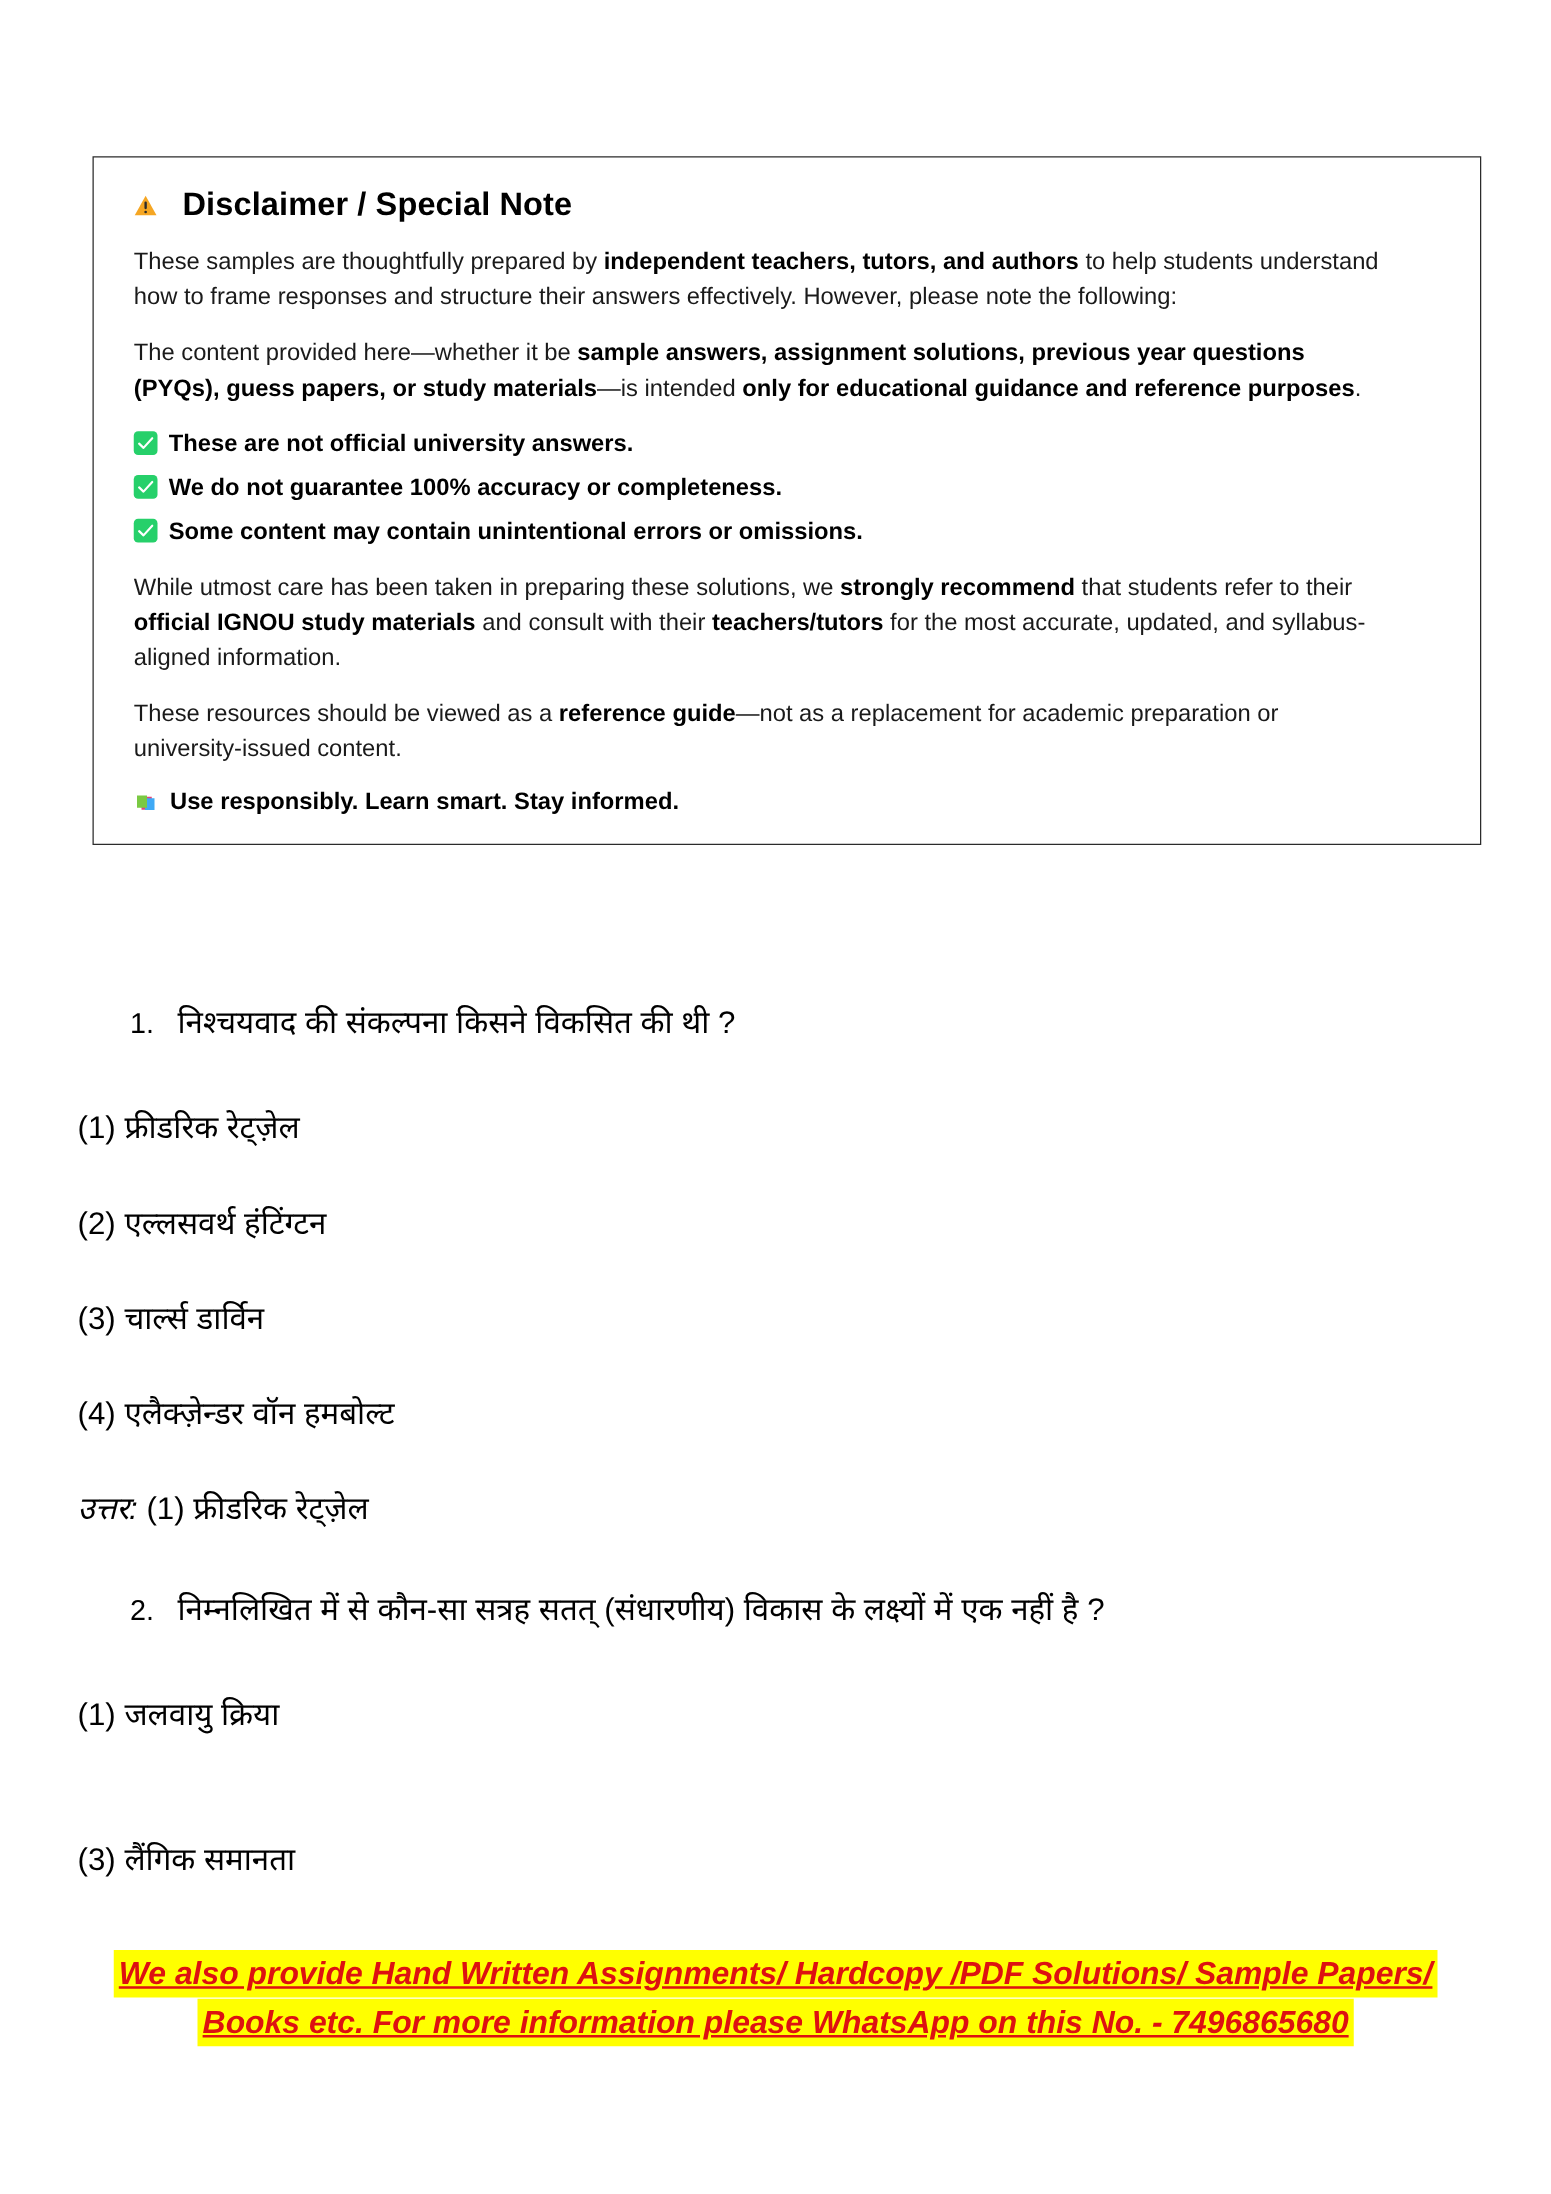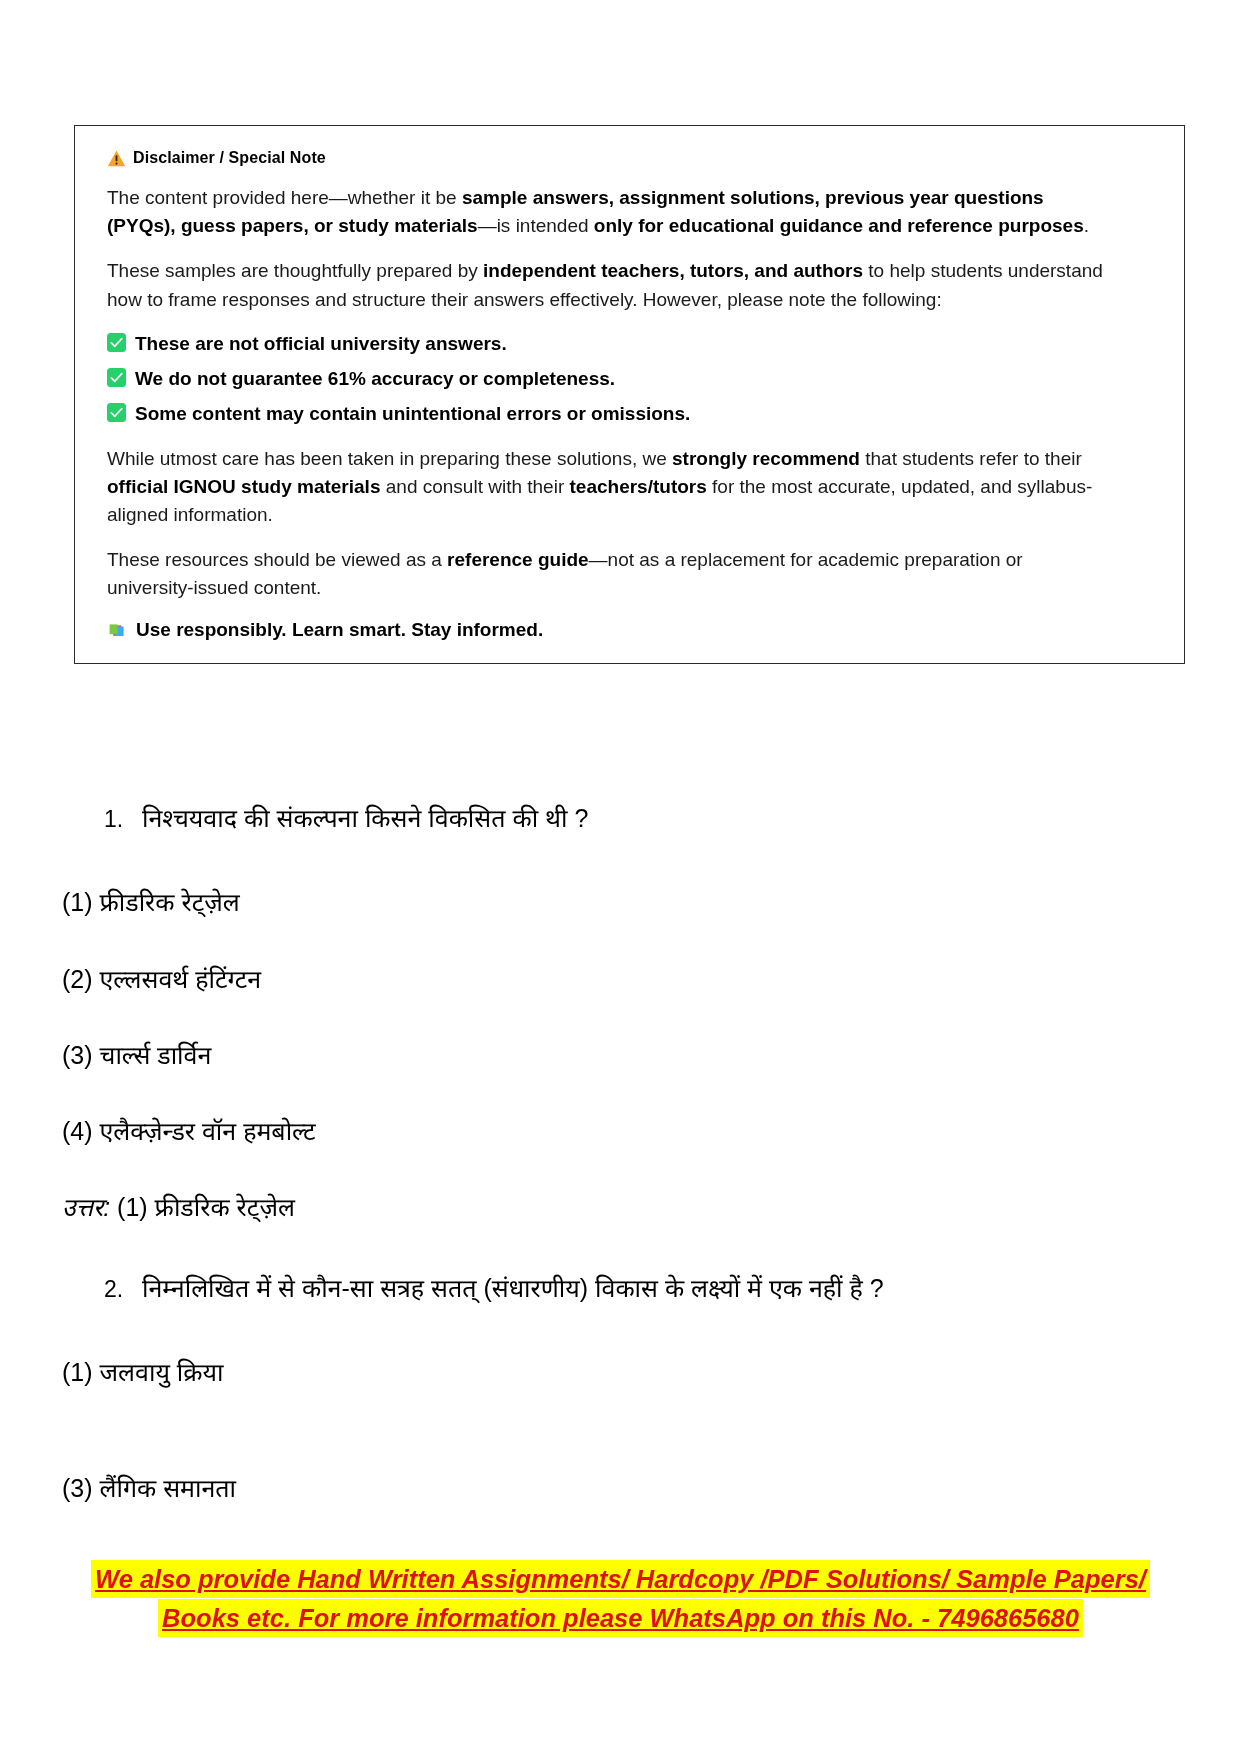--- a/index.html
+++ b/index.html
@@ -30,22 +30,22 @@
     width: 1111px;
     box-sizing: border-box;
     border: 1.6px solid #2b2b2b;
     padding: 22px 26px 22px 24px;
     background: #ffffff;
   }
 
   .disc-heading {
     display: flex;
     align-items: center;
-    gap: 7px;
-    font-size: 16px;
+    gap: 20px;
+    font-size: 26px;
     font-weight: bold;
     letter-spacing: 0.1px;
     margin: 0 0 17px 8px;
   }
   .disc-heading .heading-text { line-height: 1.2; }
 
   .warn-icon {
     display: inline-block;
     width: 19px;
     height: 19px;
@@ -184,40 +184,40 @@
       <span class="warn-icon">
         <svg width="19" height="19" viewBox="0 0 19 19">
           <path d="M9.5 1.6 L18.2 17.2 L0.8 17.2 Z" fill="#f5a623"></path>
           <rect x="8.55" y="6.2" width="1.9" height="6.1" rx="0.9" fill="#2b2b2b"></rect>
           <circle cx="9.5" cy="14.6" r="1.05" fill="#2b2b2b"></circle>
         </svg>
       </span>
       <span class="heading-text">Disclaimer / Special Note</span>
     </div>
 
+    <p class="disc-p"><span>These samples are thoughtfully prepared by </span><b>independent teachers, tutors, and authors</b><span> to help students understand how to frame responses and structure their answers effectively. However, please note the following:</span></p>
+
     <p class="disc-p"><span>The content provided here—whether it be </span><b>sample answers, assignment solutions, previous year questions (PYQs), guess papers, or study materials</b><span>—is intended </span><b>only for educational guidance and reference purposes</b><span>.</span></p>
-
-    <p class="disc-p"><span>These samples are thoughtfully prepared by </span><b>independent teachers, tutors, and authors</b><span> to help students understand how to frame responses and structure their answers effectively. However, please note the following:</span></p>
 
     <ul class="check-list">
       <li>
         <span class="check-icon">
           <svg width="19" height="19" viewBox="0 0 19 19">
             <path d="M4.3 9.9 L7.8 13.3 L14.8 5.6" fill="none" stroke="#ffffff" stroke-width="1.7" stroke-linecap="round" stroke-linejoin="round"></path>
           </svg>
         </span>
         <span>These are not official university answers.</span>
       </li>
       <li>
         <span class="check-icon">
           <svg width="19" height="19" viewBox="0 0 19 19">
             <path d="M4.3 9.9 L7.8 13.3 L14.8 5.6" fill="none" stroke="#ffffff" stroke-width="1.7" stroke-linecap="round" stroke-linejoin="round"></path>
           </svg>
         </span>
-        <span>We do not guarantee 61% accuracy or completeness.</span>
+        <span>We do not guarantee 100% accuracy or completeness.</span>
       </li>
       <li>
         <span class="check-icon">
           <svg width="19" height="19" viewBox="0 0 19 19">
             <path d="M4.3 9.9 L7.8 13.3 L14.8 5.6" fill="none" stroke="#ffffff" stroke-width="1.7" stroke-linecap="round" stroke-linejoin="round"></path>
           </svg>
         </span>
         <span>Some content may contain unintentional errors or omissions.</span>
       </li>
     </ul>

